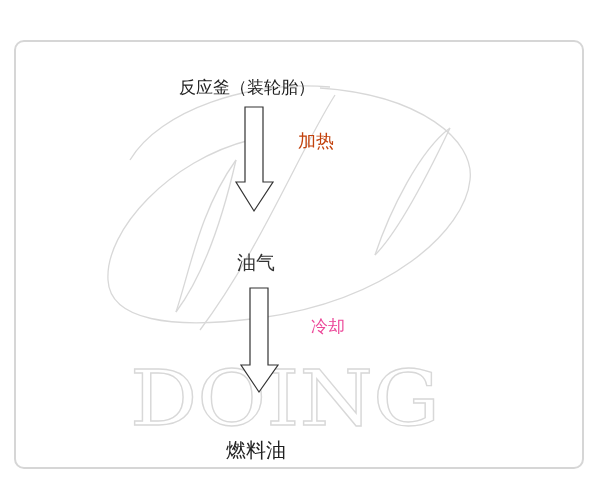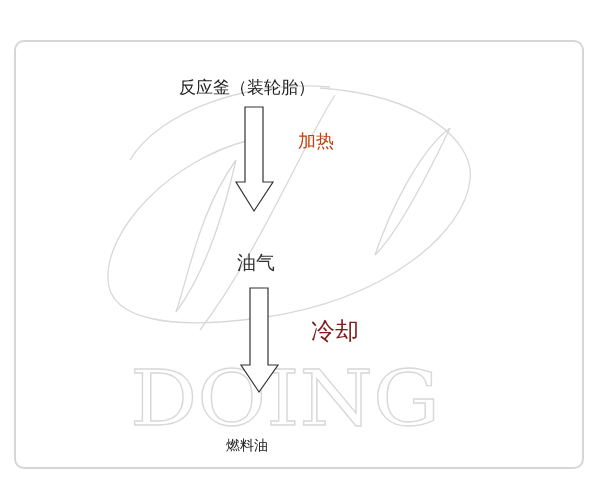--- a/index.html
+++ b/index.html
@@ -55,27 +55,27 @@
     .label-gas {
       left: 237px;
       top: 250px;
       font-size: 19px;
       font-family: "DejaVu Serif", "Liberation Serif", serif;
       color: #333;
     }
     .label-cool {
       left: 311px;
       top: 315px;
-      font-size: 24px;
-      color: #7f1d1d;
+      font-size: 17px;
+      color: #ec4899;
     }
     .label-oil {
       left: 226px;
       top: 437px;
-      font-size: 14px;
+      font-size: 20px;
       font-family: Liberation Mono, monospace;
       color: #222;
     }
     .arrow {
       position: absolute;
       left: 0;
       top: 0;
       width: 600px;
       height: 500px;
       pointer-events: none;

